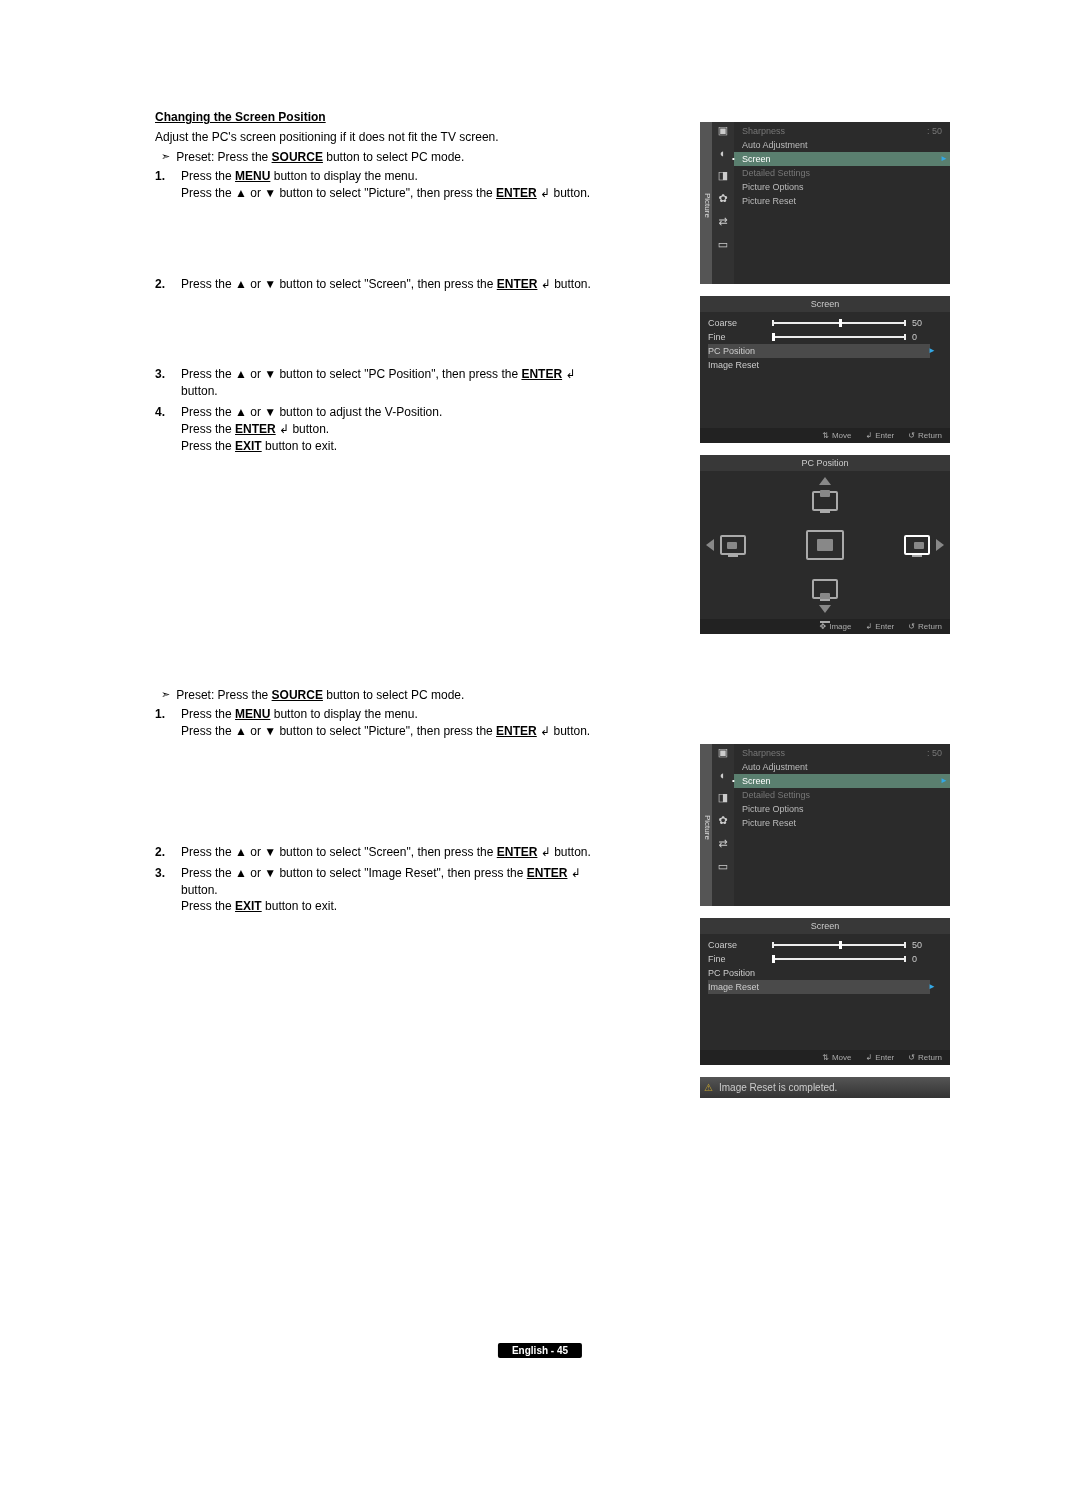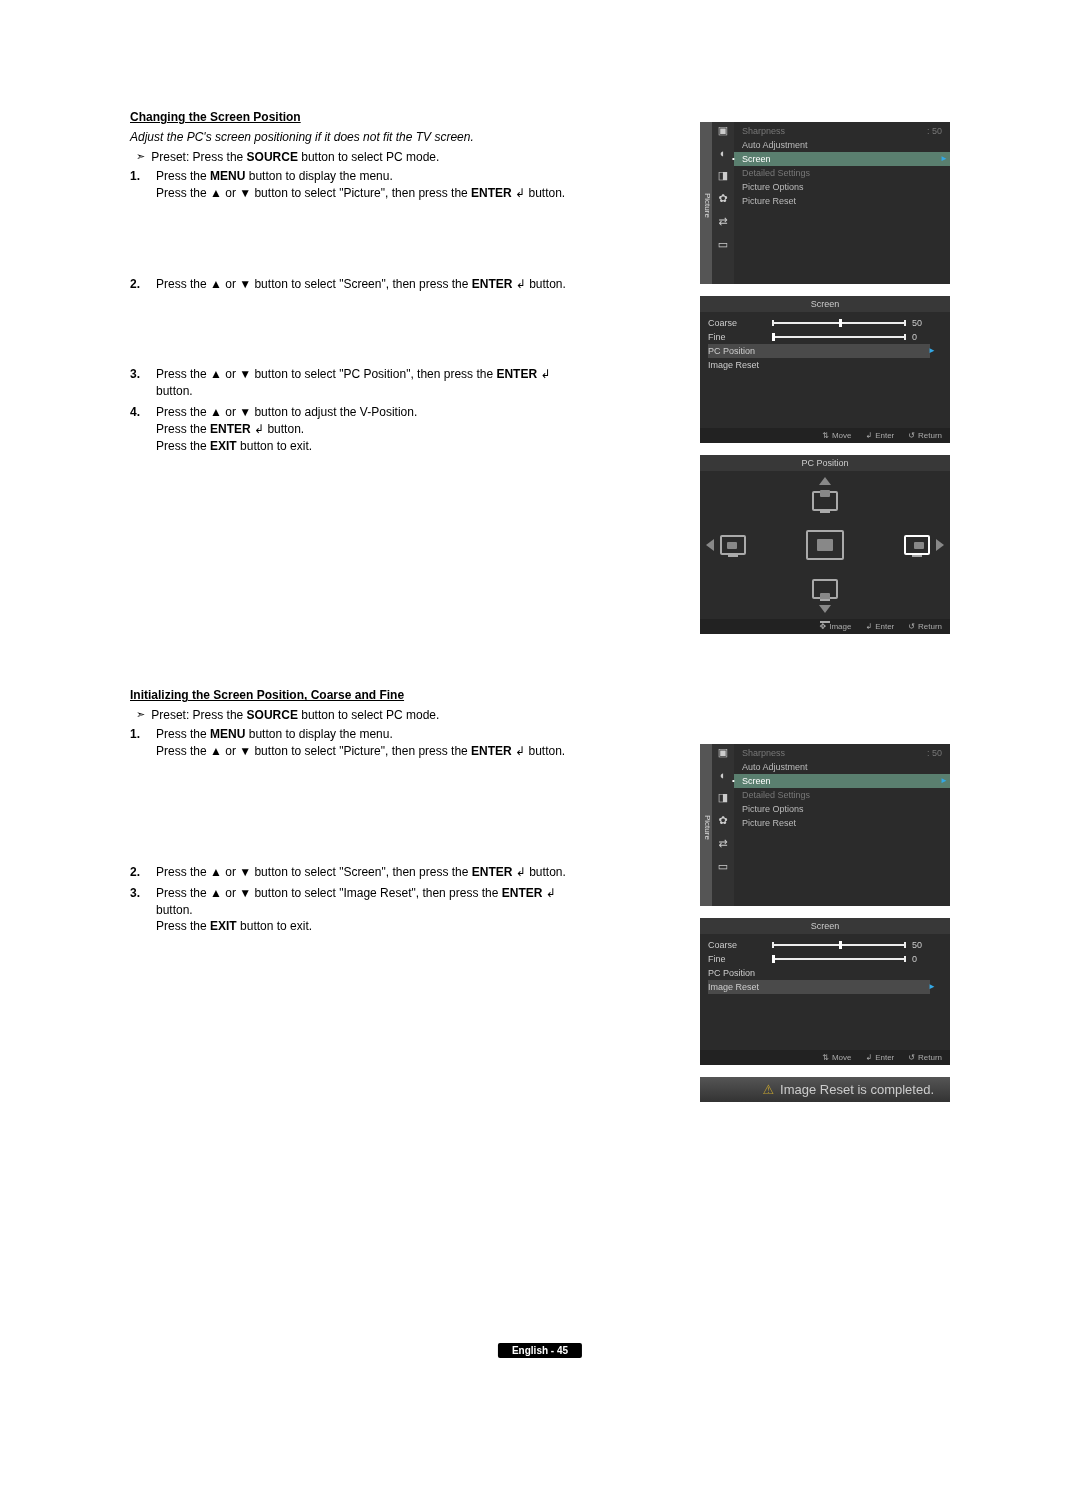--- a/index.html
+++ b/index.html
@@ -7,27 +7,28 @@
     background: #fff;
     font-family: Arial, Helvetica, sans-serif;
     font-size: 12px;
     color: #000;
     width: 1080px;
     height: 1488px;
     position: relative;
   }
   .page {
     padding: 110px 64px 0 130px;
+    margin-left: 25px;
   }
   .section-title {
     font-weight: bold;
     text-decoration: underline;
     margin-bottom: 6px;
   }
-  .intro { margin-bottom: 6px; font-style: italic; }
+  .intro { margin-bottom: 6px; }
   .preset-line {
     display: flex;
     align-items: flex-start;
     margin-bottom: 4px;
     margin-left: 6px;
   }
   .preset-line .arrow { font-size: 11px; margin-right: 6px; }
   ol.steps {
     list-style: none;
     counter-reset: step;
@@ -194,34 +195,34 @@
   .screen-box.left{ left:20px; top:50%; transform:translateY(-50%);}
   .screen-box.right{ right:20px; top:50%; transform:translateY(-50%); border-color:#fff;}
   .screen-box .inner{ width:10px;height:7px;background:#888;border-radius:1px;}
   .screen-box.top .inner{ align-self:flex-start; margin-top:-3px;}
   .screen-box.bottom .inner{ align-self:flex-end; margin-bottom:-3px;}
   .screen-box.left .inner{ margin-left:-3px;}
   .screen-box.right .inner{ margin-right:-3px;}
 
   .osd-toast{
     background: linear-gradient(#555,#333);
-    color:#ccc; font-size:13px; text-align:right; padding:5px 16px;
+    color:#ccc; font-size:10px; text-align:left; padding:5px 4px;
   }
   .osd-toast::before{ content:"⚠"; color:#c0a030; margin-right:6px;}
 
   .page-num{
     position:absolute;
     left:50%; transform:translateX(-50%);
     bottom:130px;
     background:#000; color:#fff;
     font-size:10px; font-weight:bold;
     padding:2px 14px; border-radius:2px;
   }
 
-  b { font-weight: bold; }
+  b { font-weight: bold; text-decoration: underline; }
 </style>
 </head>
 <body>
 
 <div class="page">
 
   <div class="section-title">Changing the Screen Position</div>
   <div class="intro">Adjust the PC's screen positioning if it does not fit the TV screen.</div>
   <div class="preset-line">
     <span class="arrow">➣</span>
@@ -242,21 +243,20 @@
     </li>
     <li>
       <span class="line">Press the ▲ or ▼ button to adjust the V-Position.</span>
       <span class="line"><span>Press the </span><b>ENTER</b><span> ↲ </span><span> button.</span></span>
       <span class="line"><span>Press the </span><b>EXIT</b><span> button to exit.</span></span>
     </li>
   </ol>
 
   <div class="spacer-section"></div>
 
-  <div class="section-title">Initializing the Screen Position, Coarse and Fine</div>
   <div class="preset-line">
     <span class="arrow">➣</span>
     <span><span>Preset: Press the </span><b>SOURCE</b><span> button to select PC mode.</span></span>
   </div>
   <ol class="steps">
     <li>
       <span class="line"><span>Press the </span><b>MENU</b><span> button to display the menu.</span></span>
       <span class="line"><span>Press the ▲ or ▼ button to select "Picture", then press the </span><b>ENTER</b><span> ↲ </span><span>button.</span></span>
       <div style="height:100px"></div>
     </li>

